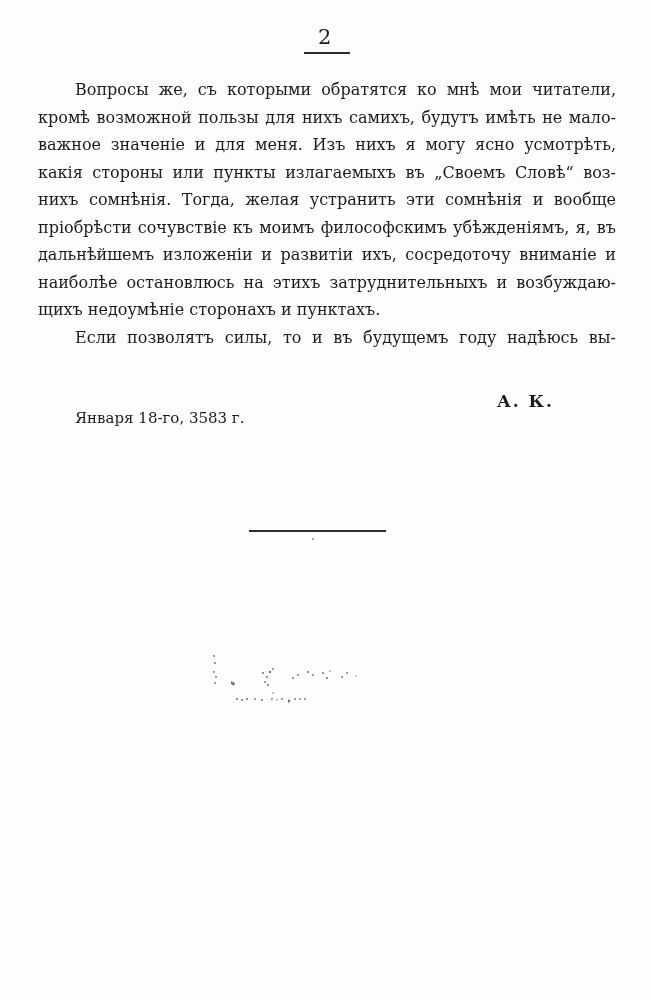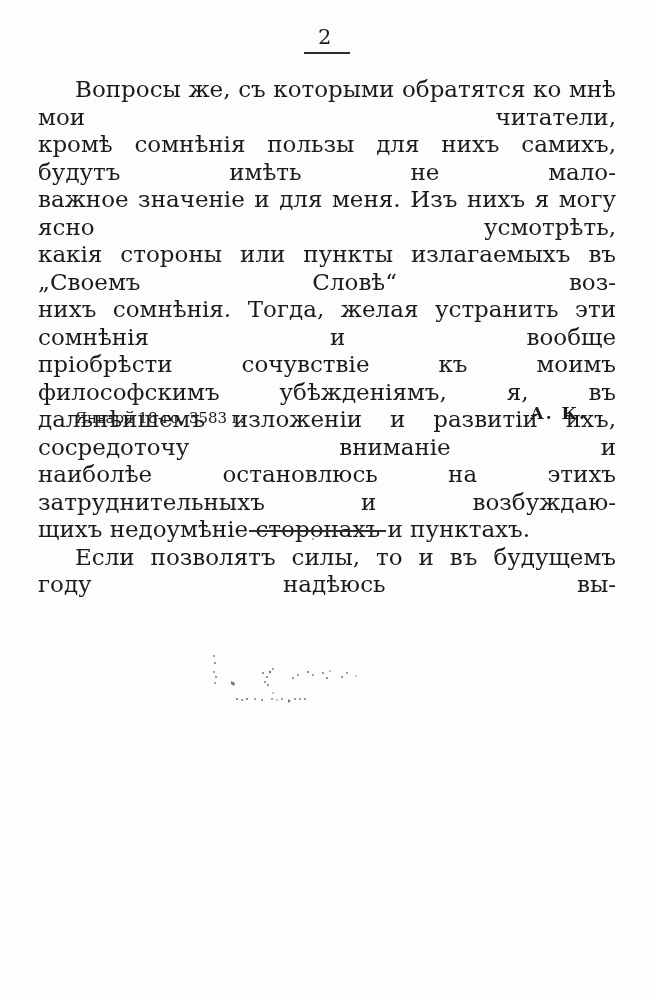--- a/index.html
+++ b/index.html
@@ -23,41 +23,40 @@
   .pageno-rule {
     position: absolute;
     top: 52px; left: 304px;
     width: 46px; height: 2px;
     background: #2b2b2b;
   }
   .body-text {
     position: absolute;
     top: 76px; left: 38px;
     width: 578px;
-    font-size: 23px;
+    font-size: 16px;
     line-height: 27.5px;
   }
   .line {
     text-align: justify;
     text-align-last: justify;
     -moz-text-align-last: justify;
     white-space: normal;
   }
   .line.indent { text-indent: 37px; }
   .line.last {
     text-align-last: left;
     -moz-text-align-last: left;
   }
   .signature {
     position: absolute;
-    top: 391px; right: 63px;
+    top: 391px; right: 96px;
     font-size: 17px;
     font-weight: bold;
     letter-spacing: 2px;
-    margin-top: 12px;
   }
   .dateline {
     position: absolute;
     top: 409px; left: 75px;
     font-size: 15px;
   }
   .divider {
     position: absolute;
     top: 530px; left: 249px;
     width: 137px; height: 2px;
@@ -80,21 +79,21 @@
 </head>
 <body>
 
 <div class="page">
 
   <div class="pageno">2</div>
   <div class="pageno-rule"></div>
 
   <div class="body-text">
     <div class="line indent">Вопросы же, съ которыми обратятся ко мнѣ мои читатели,</div>
-    <div class="line">кромѣ сомнѣнія пользы для нихъ самихъ, будутъ имѣть не мало-</div>
+    <div class="line">кромѣ возможной пользы для нихъ самихъ, будутъ имѣть не мало-</div>
     <div class="line">важное значеніе и для меня. Изъ нихъ я могу ясно усмотрѣть,</div>
     <div class="line">какія стороны или пункты излагаемыхъ въ „Своемъ Словѣ“ воз-</div>
     <div class="line">нихъ сомнѣнія. Тогда, желая устранить эти сомнѣнія и вообще</div>
     <div class="line">пріобрѣсти сочувствіе къ моимъ философскимъ убѣжденіямъ, я, въ</div>
     <div class="line">дальнѣйшемъ изложеніи и развитіи ихъ, сосредоточу вниманіе и</div>
     <div class="line">наиболѣе остановлюсь на этихъ затруднительныхъ и возбуждаю-</div>
     <div class="line last">щихъ недоумѣніе сторонахъ и пунктахъ.</div>
     <div class="line indent">Если позволятъ силы, то и въ будущемъ году надѣюсь вы-</div>
   </div>
 

